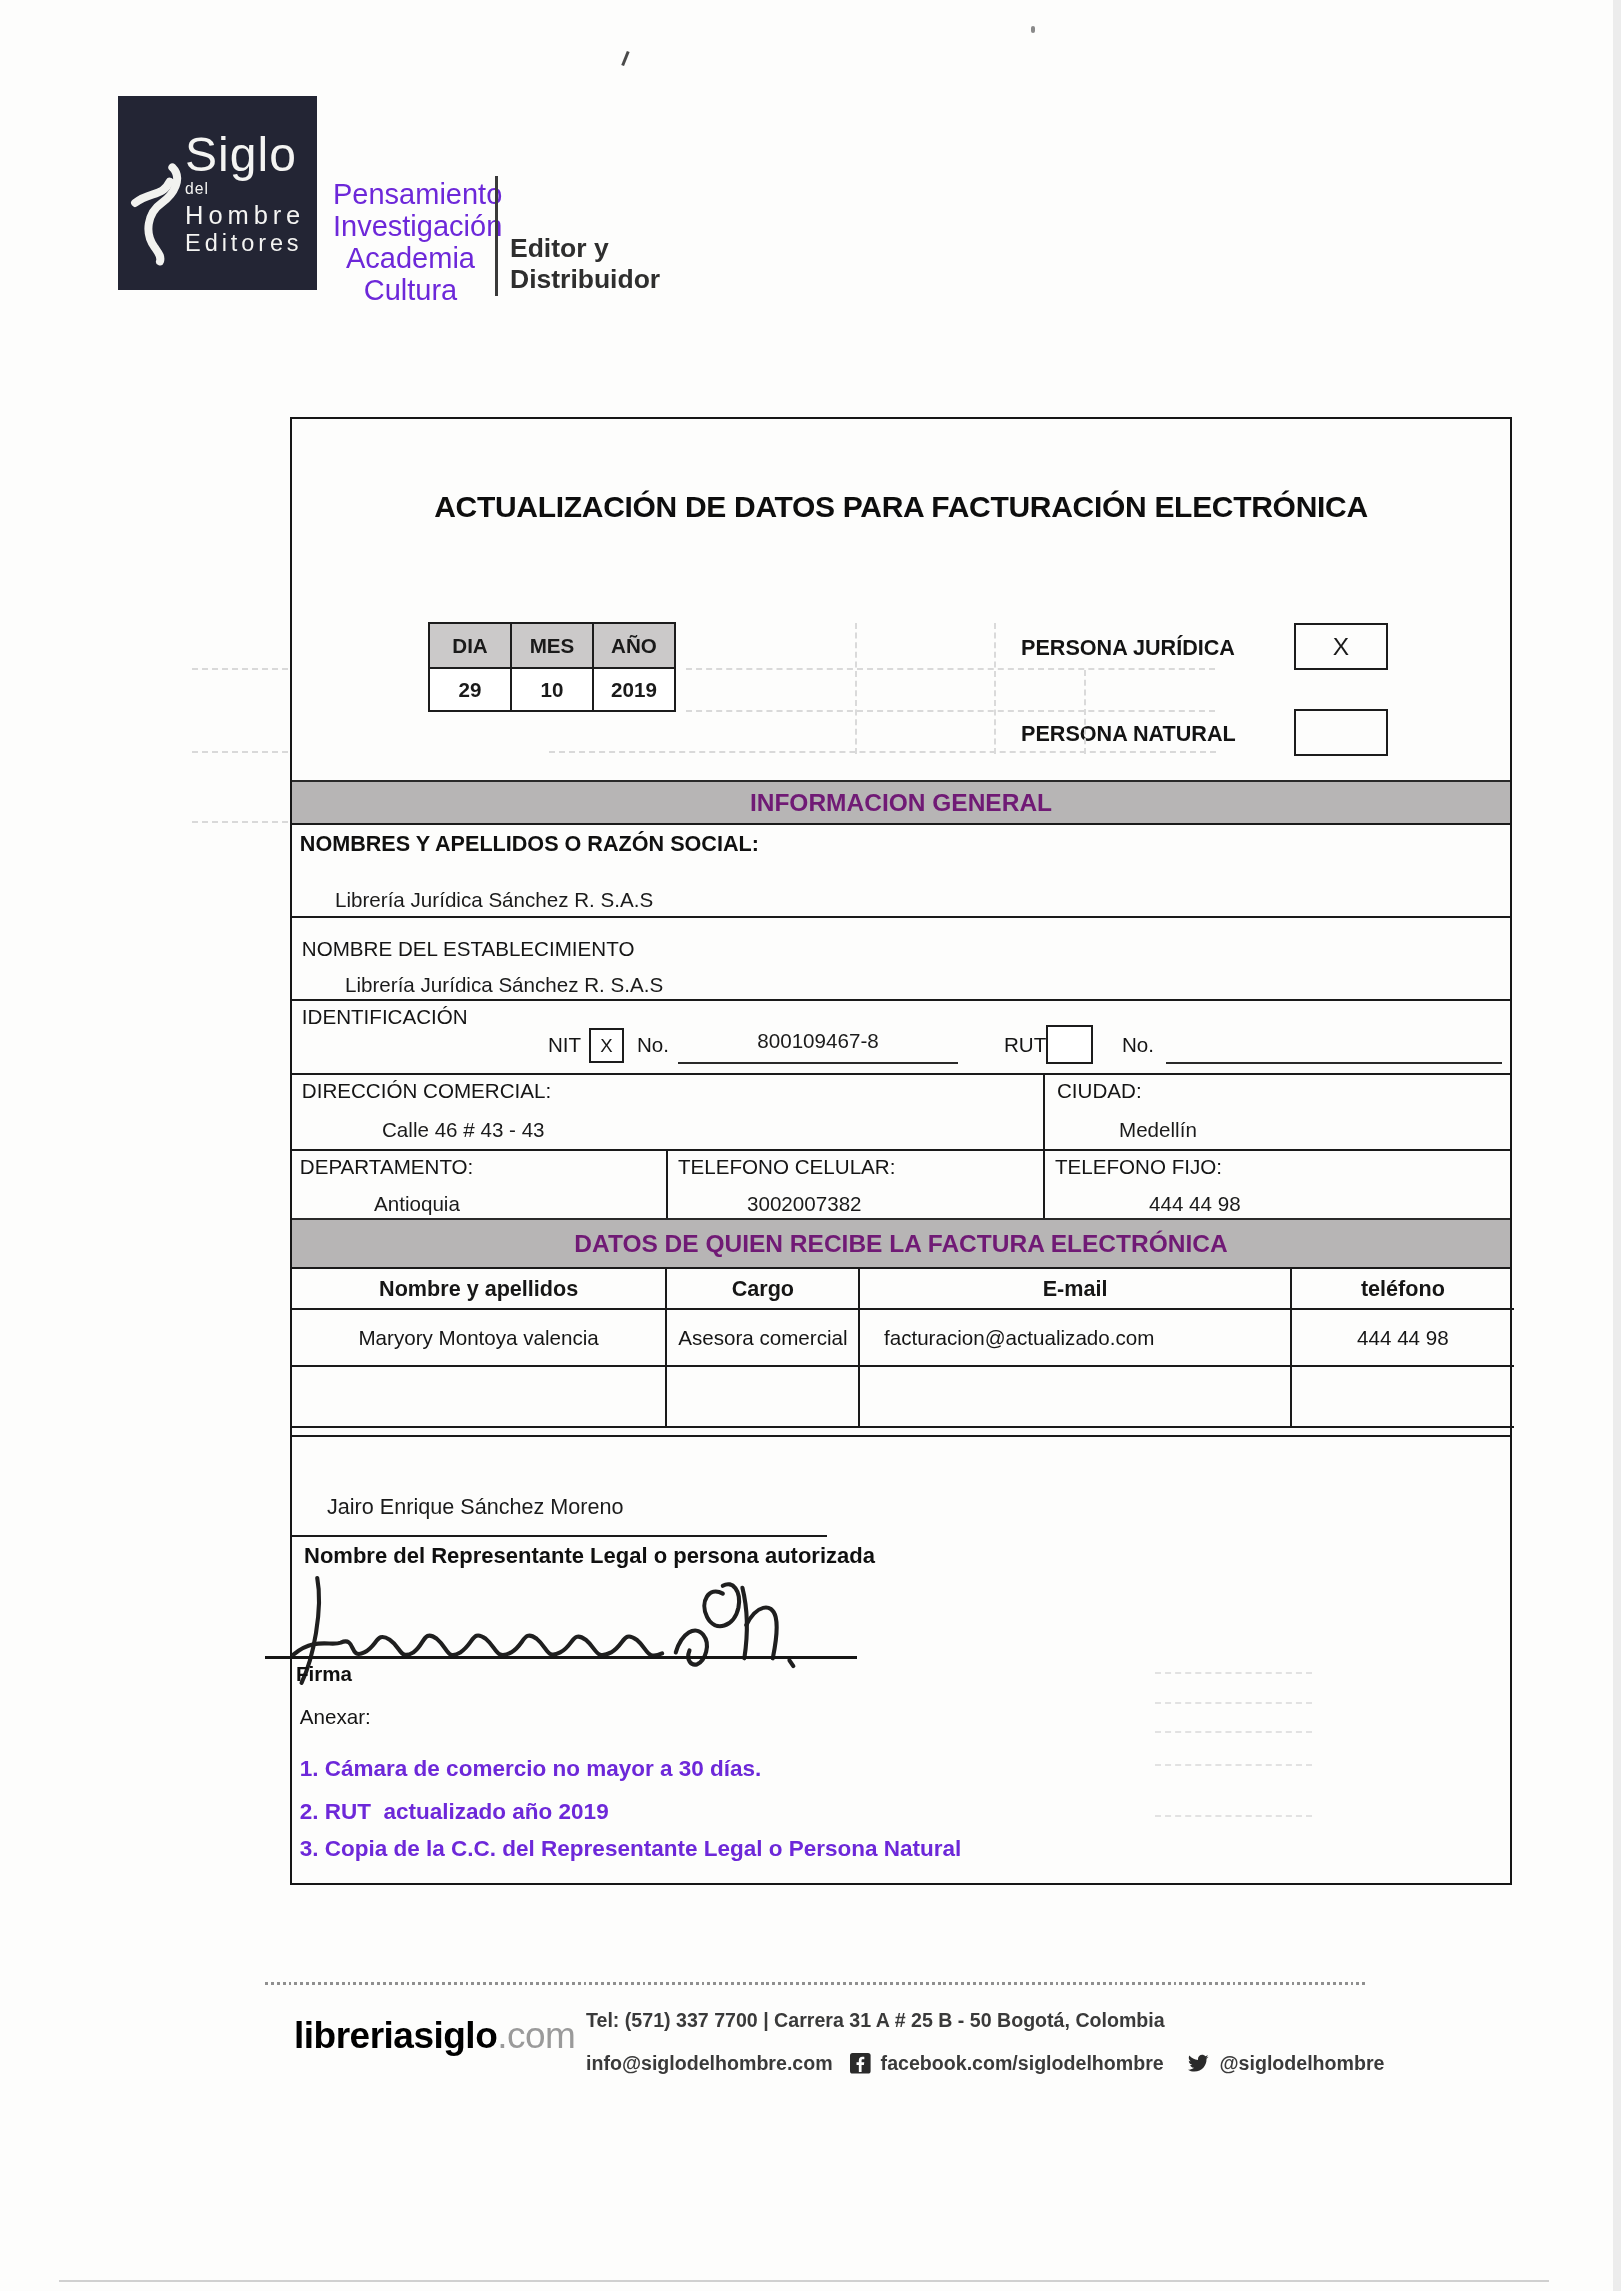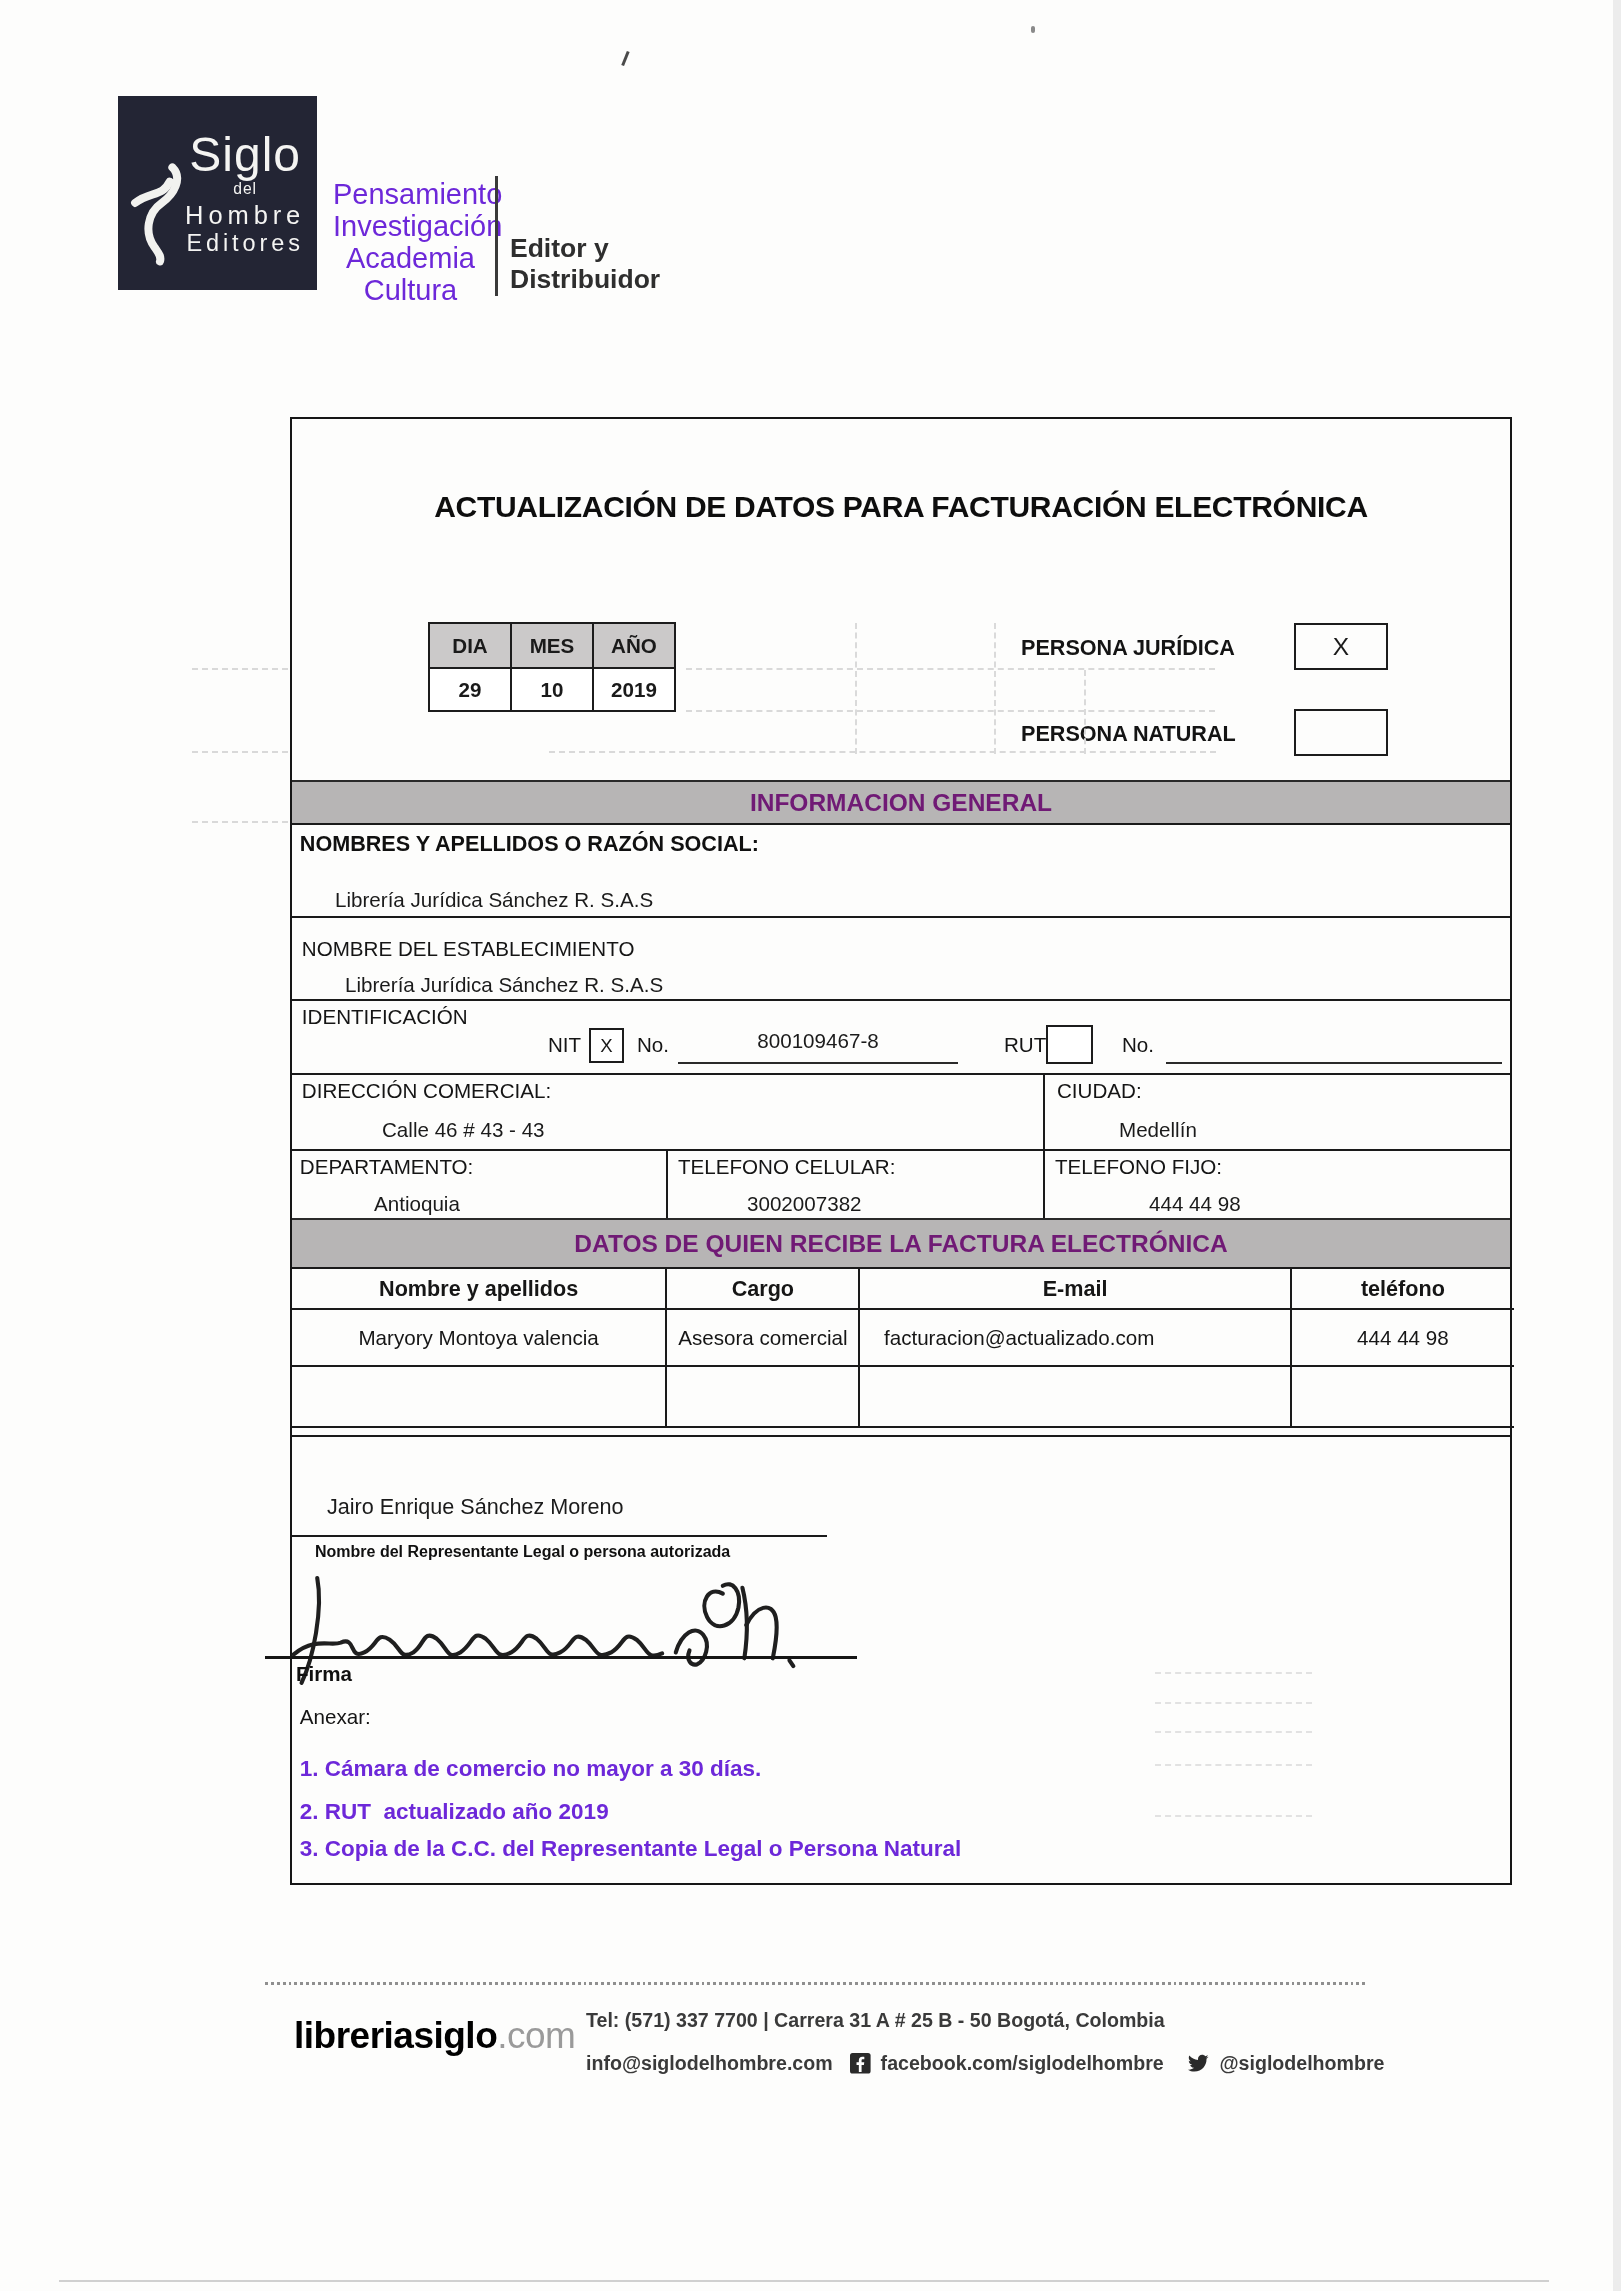--- a/index.html
+++ b/index.html
@@ -5,21 +5,21 @@
   html,body{margin:0;padding:0;background:#e8e8e8;}
   .page{
     position:relative;width:1621px;height:2292px;background:#fdfdfc;
     font-family:"Liberation Sans","DejaVu Sans",sans-serif;color:#151515;
     overflow:hidden;
   }
   .abs{position:absolute;}
   
   .logo-box{position:absolute;left:118px;top:96px;width:199px;height:194px;background:#232534;}
   .logo-fig{position:absolute;left:9.8px;top:57px;}
-  .logo-text{position:absolute;right:11.8px;top:35px;text-align:center;color:#f4f4f2;line-height:1;margin-left:8px;}
+  .logo-text{position:absolute;right:11.8px;top:35px;text-align:left;color:#f4f4f2;line-height:1;margin-left:8px;}
   .logo-siglo{font-size:48px;letter-spacing:1px;}
   .logo-del{font-size:15.7px;margin-top:2px;letter-spacing:1px;}
   .logo-hombre{font-size:25.5px;letter-spacing:4.9px;margin-top:5.9px;}
   .logo-editores{font-size:23.5px;letter-spacing:3.9px;margin-top:3.9px;}
   .tagline{position:absolute;left:333px;top:178px;width:155px;text-align:center;
     font-size:29px;line-height:32px;color:#6d28d9;}
   .tag-divider{position:absolute;left:495px;top:176px;width:2.9px;height:120px;background:#3a3a3a;}
   .role{position:absolute;left:510px;top:233px;font-size:26.5px;line-height:31px;font-weight:bold;color:#2e2e2e;}
   
   .form-box{position:absolute;left:290px;top:417px;width:1222px;height:1468px;
@@ -194,21 +194,21 @@
         <td></td>
         <td class="cell-email"></td>
         <td></td>
       </tr>
     </tbody>
       </table>
     <div class="hline" style="top:1016px;"></div>
 
     <div class="val" style="left:35px;top:1075px;font-size:21.6px;">Jairo Enrique Sánchez Moreno</div>
     <div class="abs" style="left:0;top:1116px;width:535px;border-top:2.9px solid #1a1a1a;"></div>
-    <div class="lbl-b" style="left:23px;top:1124px;font-size:16px;">Nombre del Representante Legal o persona autorizada</div>
+    <div class="lbl-b" style="left:12px;top:1124px;font-size:22px;">Nombre del Representante Legal o persona autorizada</div>
 
     <svg class="abs" style="left:-11.8px;top:1145px;" width="578" height="123" viewBox="0 0 590 125">
       <path class="sig-path" d="M38,14 C44,46 34,96 22,121"></path>
       <path class="sig-path" d="M14,92 C36,74 52,84 62,80 C78,73 70,98 86,90 C100,83 98,68 112,77 C124,85 122,98 136,90 C148,82 146,66 160,76 C172,86 170,98 184,90 C198,81 196,66 210,76 C222,86 220,98 236,90 C250,82 248,66 262,76 C274,86 272,97 286,90 C300,83 298,67 312,77 C324,87 322,98 338,90 C352,82 350,67 364,77 C376,87 374,98 390,91"></path>
       <path class="sig-path" d="M404,90 C410,70 424,62 432,72 C440,82 434,98 426,102 C420,104 414,98 418,88"></path>
       <path class="sig-path" d="M452,30 C438,22 428,38 436,54 C444,70 464,64 468,44 C471,27 462,16 452,22"></path>
       <path class="sig-path" d="M472,24 C478,48 477,76 474,96"></path>
       <path class="sig-path" d="M476,62 C486,42 502,38 506,54 C509,67 505,86 503,96"></path>
       <path class="sig-path" d="M520,98 L524,104"></path>
     </svg>

